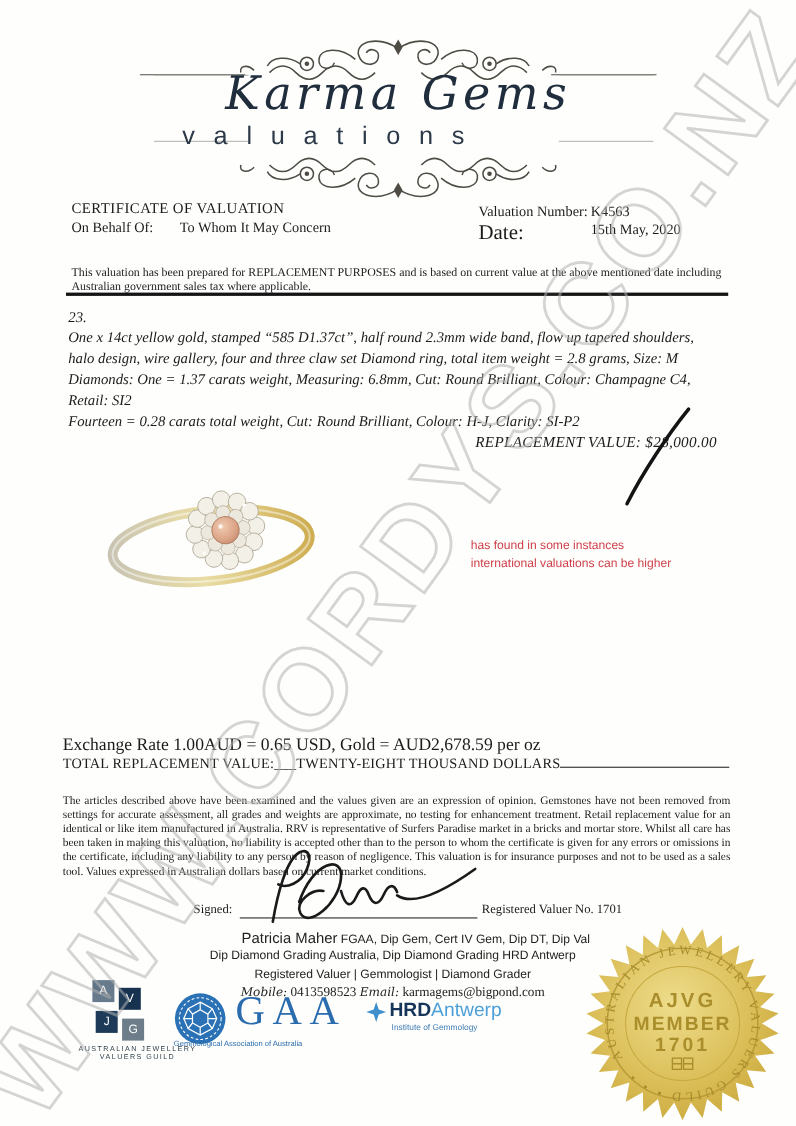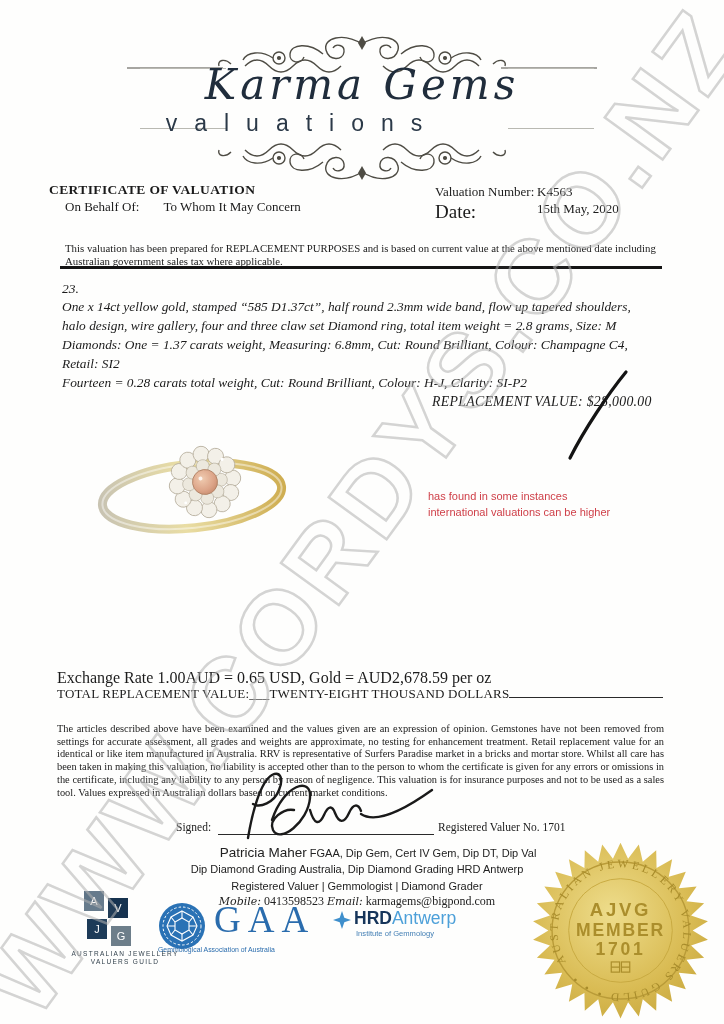--- a/index.html
+++ b/index.html
@@ -16,21 +16,21 @@
 
   
   .orn{stroke:#4e4c44;fill:none;stroke-width:1.4;}
   .brand-script{left:0;top:60px;width:724px;text-align:center;
     font-family:"DejaVu Serif",serif;font-style:italic;font-size:42px;color:#202d3c;letter-spacing:4px;z-index:2;}
   .brand-sub{left:0;top:110px;width:588px;text-align:center;font-family:"Liberation Sans",sans-serif;
     font-size:23px;font-weight:400;color:#2b3948;letter-spacing:17px;text-indent:17px;z-index:2;}
   .hline{position:absolute;height:0;border-top:1px solid #b9b9b2;}
 
   
-  .cert-title{left:49px;top:182px;font-size:13.5px;letter-spacing:0.4px;font-weight:bold;}
+  .cert-title{left:65px;top:182px;font-size:13.5px;letter-spacing:0.4px;}
   .behalf{left:65px;top:199px;font-size:13px;}
   .behalf .val{margin-left:24px;text-align:right;}
   .vn-label{left:435px;top:184px;font-size:13px;}
   .vn-value{left:537px;top:184px;font-size:13px;}
   .dt-label{left:435px;top:201px;font-size:19px;}
   .dt-value{left:537px;top:201px;font-size:13px;}
 
   .notice{left:65px;top:242px;width:599px;font-size:10.8px;line-height:12.5px;}
   .rule-thick{left:60px;top:266px;width:602px;height:3px;background:#141414;}
 

